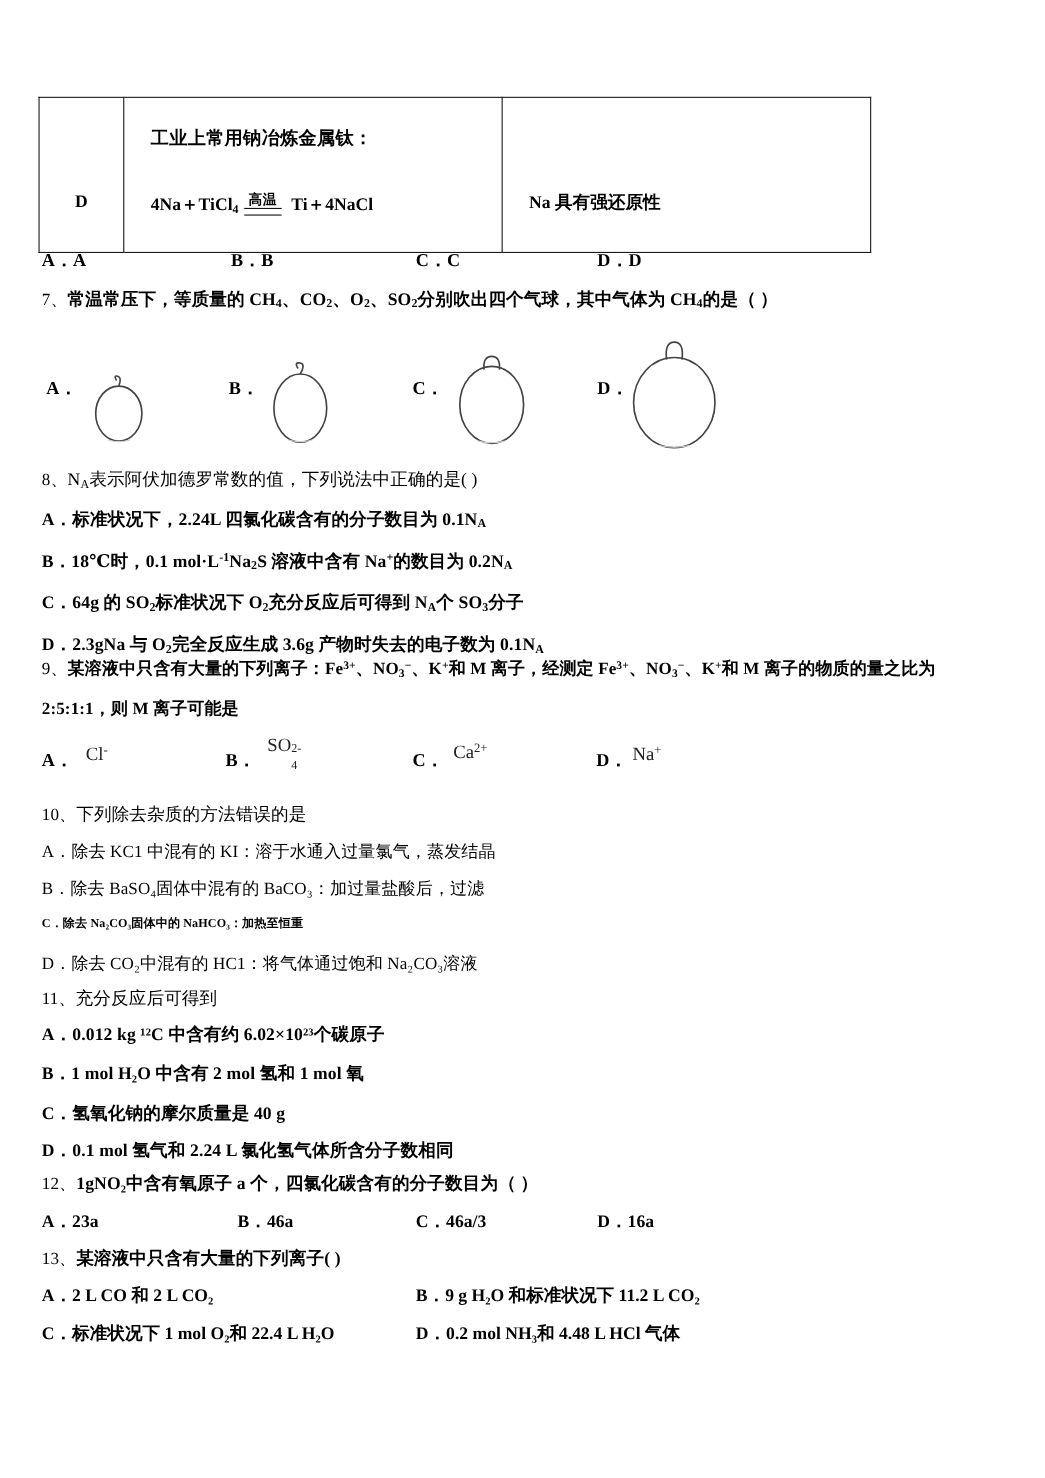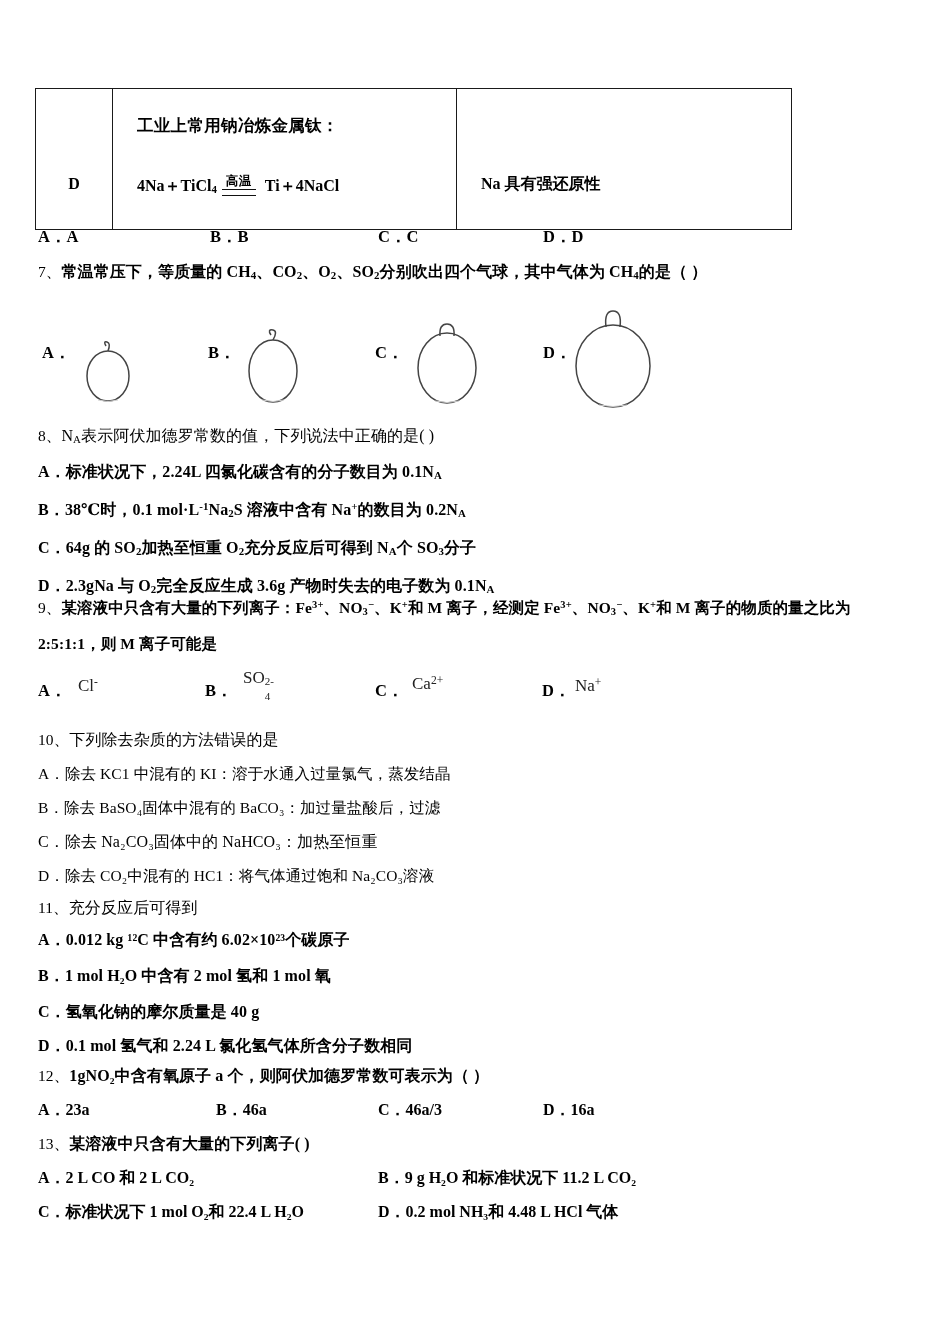--- a/index.html
+++ b/index.html
@@ -237,25 +237,25 @@
 
   <div class="q-line" style="left:38px; top:426px; font-weight:normal;">
     <span class="q-num">8、</span><span>N</span><sub>A</sub><span>表示阿伏加德罗常数的值，下列说法中正确的是( )</span>
   </div>
 
   <div class="q-line" style="left:38px; top:462px;">
     <span>A．</span><span>标准状况下，2.24L 四氯化碳含有的分子数目为 0.1N</span><sub>A</sub>
   </div>
 
   <div class="q-line" style="left:38px; top:500px;">
-    <span>B．</span><span>38℃时，0.1 mol·L</span><sup>-1</sup><span>Na</span><sub>2</sub><span>S 溶液中含有 Na</span><sup>+</sup><span>的数目为 0.2N</span><sub>A</sub>
+    <span>B．</span><span>18℃时，0.1 mol·L</span><sup>-1</sup><span>Na</span><sub>2</sub><span>S 溶液中含有 Na</span><sup>+</sup><span>的数目为 0.2N</span><sub>A</sub>
   </div>
 
   <div class="q-line" style="left:38px; top:538px;">
-    <span>C．</span><span>64g 的 SO</span><sub>2</sub><span>加热至恒重 O</span><sub>2</sub><span>充分反应后可得到 N</span><sub>A</sub><span>个 SO</span><sub>3</sub><span>分子</span>
+    <span>C．</span><span>64g 的 SO</span><sub>2</sub><span>标准状况下 O</span><sub>2</sub><span>充分反应后可得到 N</span><sub>A</sub><span>个 SO</span><sub>3</sub><span>分子</span>
   </div>
 
   <div class="q-line" style="left:38px; top:576px;">
     <span>D．</span><span>2.3gNa 与 O</span><sub>2</sub><span>完全反应生成 3.6g 产物时失去的电子数为 0.1N</span><sub>A</sub>
   </div>
 
   <div class="q-line" style="left:38px; top:598px; font-size:15.5px;">
     <span class="q-num">9、</span><span>某溶液中只含有大量的下列离子：Fe</span><sup>3+</sup><span>、NO</span><sub>3</sub><sup>−</sup><span>、K</span><sup>+</sup><span>和 M 离子，经测定 Fe</span><sup>3+</sup><span>、NO</span><sub>3</sub><sup>−</sup><span>、K</span><sup>+</sup><span>和 M 离子的物质的量之比为</span>
   </div>
 
@@ -277,21 +277,21 @@
 
   <div class="q-line" style="left:38px; top:730px; font-weight:normal;">
     <span class="q-num">10、</span><span>下列除去杂质的方法错误的是</span>
   </div>
   <div class="q-line" style="left:38px; top:764px; font-weight:normal; font-size:15.5px;">
     <span>A．</span><span>除去 KC1 中混有的 KI：溶于水通入过量氯气，蒸发结晶</span>
   </div>
   <div class="q-line" style="left:38px; top:798px; font-weight:normal; font-size:15.5px;">
     <span>B．</span><span>除去 BaSO₄固体中混有的 BaCO₃：加过量盐酸后，过滤</span>
   </div>
-  <div class="q-line" style="left:38px; top:832px; font-weight:normal; font-size:16px;">
+  <div class="q-line" style="left:38px; top:832px; font-weight:bold; font-size:11px;">
     <span>C．</span><span>除去 Na₂CO₃固体中的 NaHCO₃：加热至恒重</span>
   </div>
   <div class="q-line" style="left:38px; top:866px; font-weight:normal; font-size:15.5px;">
     <span>D．</span><span>除去 CO₂中混有的 HC1：将气体通过饱和 Na₂CO₃溶液</span>
   </div>
 
   <div class="q-line" style="left:38px; top:898px; font-weight:normal;">
     <span class="q-num">11、</span><span>充分反应后可得到</span>
   </div>
   <div class="q-line" style="left:38px; top:930px;">
@@ -301,21 +301,21 @@
     <span>B．</span><span>1 mol H₂O 中含有 2 mol 氢和 1 mol 氧</span>
   </div>
   <div class="q-line" style="left:38px; top:1002px;">
     <span>C．</span><span>氢氧化钠的摩尔质量是 40 g</span>
   </div>
   <div class="q-line" style="left:38px; top:1036px;">
     <span>D．</span><span>0.1 mol 氢气和 2.24 L 氯化氢气体所含分子数相同</span>
   </div>
 
   <div class="q-line" style="left:38px; top:1066px;">
-    <span class="q-num">12、</span><span>1gNO₂中含有氧原子 a 个，则阿伏加德罗常数可表示为（    ）</span>
+    <span class="q-num">12、</span><span>1gNO₂中含有氧原子 a 个，四氯化碳含有的分子数目为（    ）</span>
   </div>
   <div class="opt-row" style="left:38px; top:1100px; width:640px;">
     <span style="left:0;">A．23a</span>
     <span style="left:178px;">B．46a</span>
     <span style="left:340px;">C．46a/3</span>
     <span style="left:505px;">D．16a</span>
   </div>
 
   <div class="q-line" style="left:38px; top:1134px;">
     <span class="q-num">13、</span><span>某溶液中只含有大量的下列离子(        )</span>

